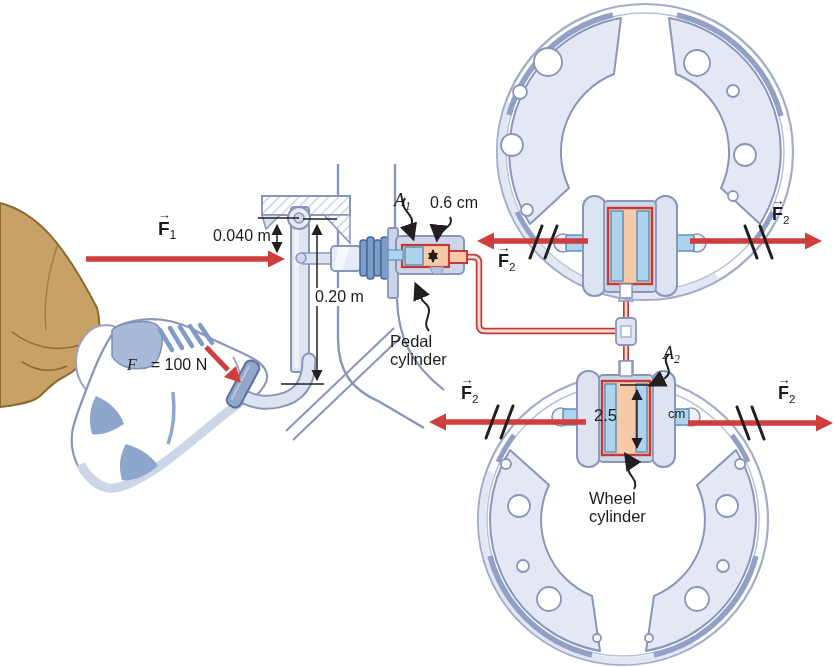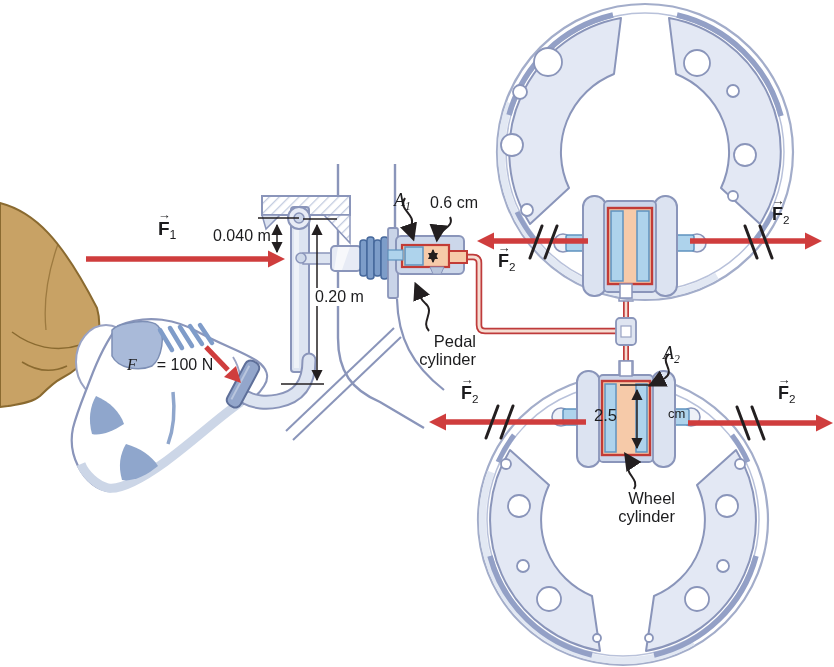--- a/index.html
+++ b/index.html
@@ -1,20 +1,20 @@
 <!DOCTYPE html>
 <html style="--force-red: #cf3d3d; --hydraulic-red: #bf3b3b; --fluid-salmon: #f6caa9; --piston-blue: #aed3ec; --metal-light: #dde4f1; --outline-blue-gray: #8a95ba; --pant-tan: #c8a265; --ink: #231f20;"><head>
 <meta charset="utf-8">
 <style>
   html,body{margin:0;padding:0;background:#fff;}
   .stage{position:relative;width:834px;height:667px;background:#fff;overflow:hidden;
          font-family:"Liberation Sans",sans-serif;}
   .stage svg{position:absolute;left:0;top:0;}
   .lbl{position:absolute;white-space:nowrap;color:#1c1c1e;line-height:1.12;font-size:16px;}
-  .lbl.center{text-align:right;}
+  .lbl.center{text-align:left;}
   .dim-bg{background:#fff;padding:0 2px;text-align:right;}
   .math{font-family:"Liberation Serif",serif;font-style:italic;margin-top:16px;}
   .vec{position:relative;display:inline-block;line-height:1;}
   .vec .vec-arr{position:absolute;left:54%;top:-11px;transform:translateX(-50%);
                 font-size:13px;font-weight:bold;line-height:1;}
   .f-vec{font-size:18px;}
   .f-vec b{font-weight:bold;}
   sub{font-size:0.65em;vertical-align:-0.3em;}
   
   .f-red{fill:var(--force-red,#cf3d3d);}
@@ -268,21 +268,21 @@
 </div>
 
 <div class="lbl" style="left:430px;top:194px">0.6 cm</div>
 
 <div class="lbl center" style="left:390px;top:332px;width:86px;font-size:16.5px">
   <div>Pedal</div>
   <div>cylinder</div>
 </div>
 
 <div class="lbl" style="left:127px;top:356px">
-  <span class="math">F</span><span style="margin-left:20px">= 100 N</span>
+  <span class="math">F</span><span style="margin-left:14px">= 100 N</span>
 </div>
 
 <div class="lbl f-vec" style="left:498px;top:251px">
   <span class="vec"><span class="vec-arr">→</span><b>F</b></span><sub>2</sub>
 </div>
 
 <div class="lbl f-vec" style="left:772px;top:204px">
   <span class="vec"><span class="vec-arr">→</span><b>F</b></span><sub>2</sub>
 </div>
 

